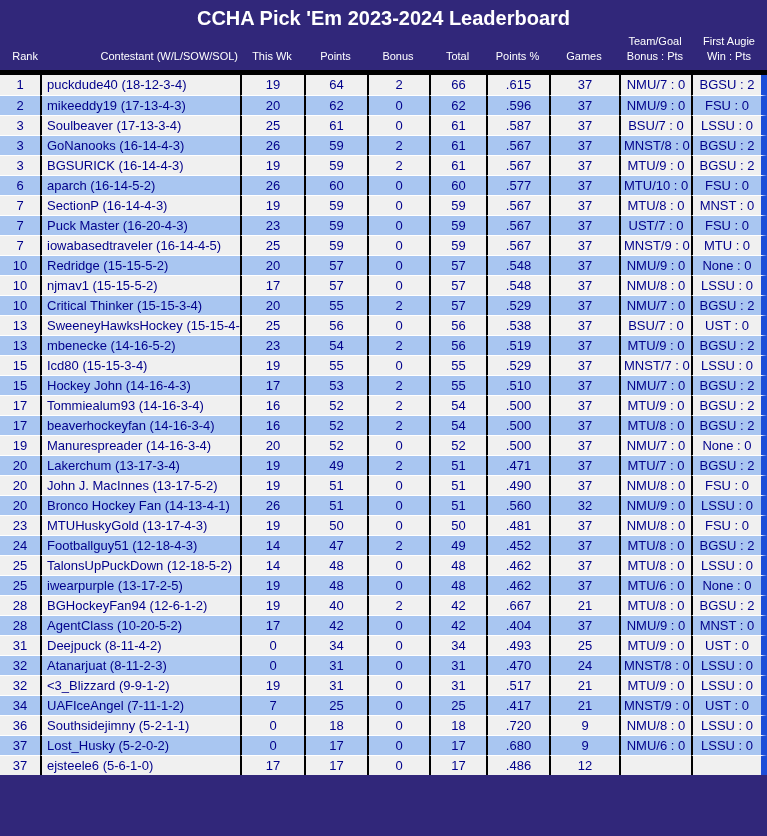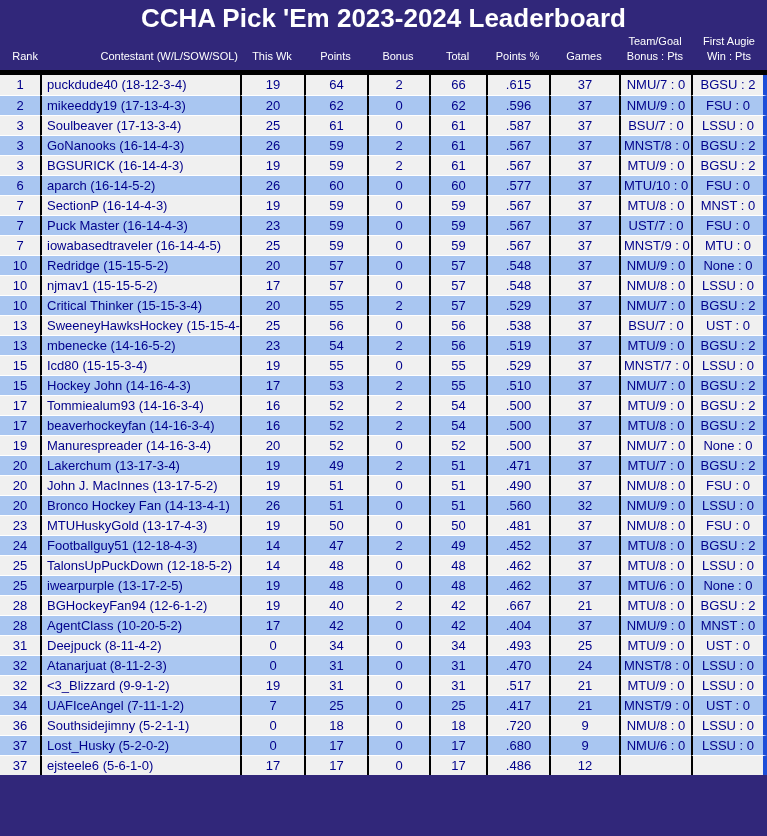--- a/index.html
+++ b/index.html
@@ -9,21 +9,21 @@
     height: 836px;
     background: #31277a;
     overflow: hidden;
     font-family: "Liberation Sans", "DejaVu Sans", sans-serif;
   }
   .title {
     height: 34px;
     line-height: 36px;
     text-align: center;
     color: #ffffff;
-    font-size: 26px;
+    font-size: 20px;
     font-weight: bold;
   }
   table {
     width: 767px;
     border-spacing: 0;
     table-layout: fixed;
   }
   th {
     color: #ffffff;
     font-size: 11px;
@@ -43,21 +43,21 @@
     font-size: 13px;
     color: #00008b;
     padding: 0 3px;
     overflow: hidden;
     white-space: nowrap;
     line-height: 19px;
   }
   td.al-left { text-align: left; padding-left: 5px; }
   td.al-center { text-align: center; }
   td:not(.col-rank) { border-left: 2px solid #000000; }
-  td.col-first_augie { border-right: 4px solid #1d4ed8; }
+  td.col-first_augie { border-right: 6px solid #1d4ed8; }
   tbody tr:nth-child(odd) td { background: #f0f0f0; }
   tbody tr:nth-child(even) td { background: #a9c6f1; }
   tbody tr:not(:first-child) td { border-top: 1px solid #ffffff; }
 </style>
 </head>
 <body>
 
 <div class="title">CCHA Pick 'Em 2023-2024 Leaderboard</div>
 
 <table>
@@ -169,21 +169,21 @@
         <td class="col-points al-center">59</td>
         <td class="col-bonus al-center">0</td>
         <td class="col-total al-center">59</td>
         <td class="col-points_pct al-center">.567</td>
         <td class="col-games al-center">37</td>
         <td class="col-team_goal al-center">MTU/8 : 0</td>
         <td class="col-first_augie al-center">MNST : 0</td>
       </tr>
       <tr>
         <td class="col-rank al-center">7</td>
-        <td class="col-contestant al-left">Puck Master (16-14-4-3)</td>
+        <td class="col-contestant al-left">Puck Master (16-20-4-3)</td>
         <td class="col-this_wk al-center">23</td>
         <td class="col-points al-center">59</td>
         <td class="col-bonus al-center">0</td>
         <td class="col-total al-center">59</td>
         <td class="col-points_pct al-center">.567</td>
         <td class="col-games al-center">37</td>
         <td class="col-team_goal al-center">UST/7 : 0</td>
         <td class="col-first_augie al-center">FSU : 0</td>
       </tr>
       <tr>

